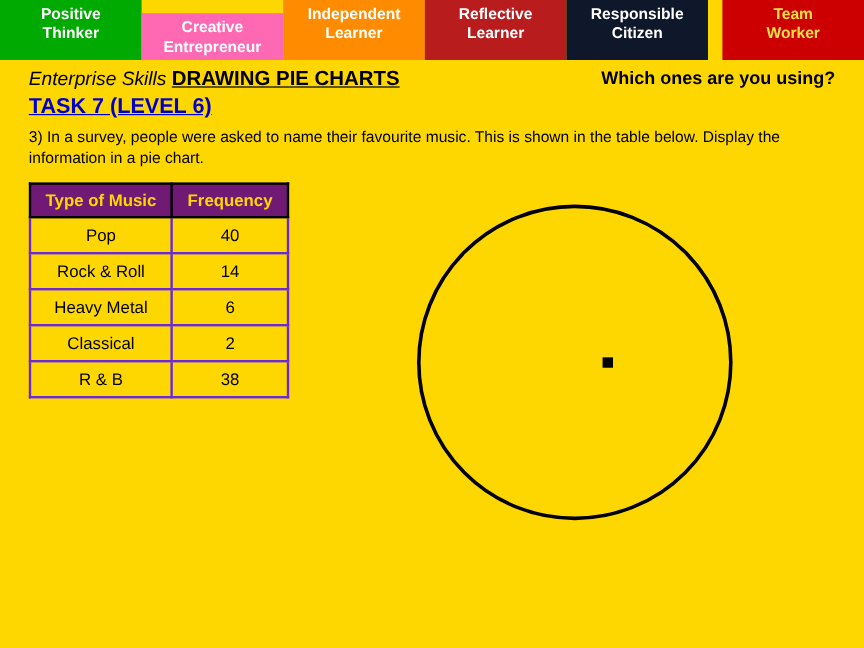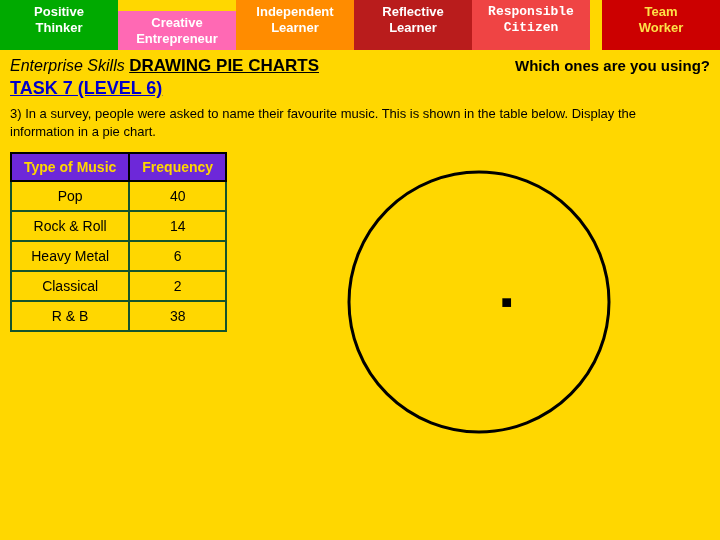--- a/index.html
+++ b/index.html
@@ -23,26 +23,26 @@
       padding: 4px 6px;
       font-size: 13px;
       font-weight: bold;
       color: #000;
       line-height: 1.2;
     }
     .tab-green { background: #00AA00; color: #fff; }
     .tab-pink { background: #FF69B4; color: #fff; margin-top: 11px; }
     .tab-orange { background: #FF8C00; color: #fff; }
     .tab-blue { background: #b91c1c; color: #fff; }
-    .tab-cyan { background: #ef4444; color: #fff; font-family: Liberation Mono, monospace; }
+    .tab-cyan { background: #0f172a; color: #fff; }
     .tab-red { background: #CC0000; color: #fde047; margin-left: 12px; }
 
     
     .main {
-      padding: 6px 10px;
+      padding: 6px 24px;
     }
 
     .header-row {
       display: flex;
       align-items: flex-start;
       justify-content: space-between;
       margin-bottom: 2px;
     }
 
     .title-block {
@@ -97,30 +97,30 @@
       gap: 20px;
     }
 
     
     .data-table {
       border-collapse: collapse;
       font-size: 14px;
       min-width: 200px;
     }
     .data-table th {
-      background: #6d28d9;
+      background: #701a75;
       color: #FFD700;
       border: 2px solid #000;
       padding: 5px 12px;
       text-align: left;
       font-weight: bold;
     }
     .data-table td {
       background: #FFD700;
-      border: 2px solid #14532d;
+      border: 2px solid #6d28d9;
       padding: 6px 12px;
       text-align: center;
       font-size: 14px;
     }
 
     
     .chart-area {
       flex: 1;
       display: flex;
       justify-content: center;

